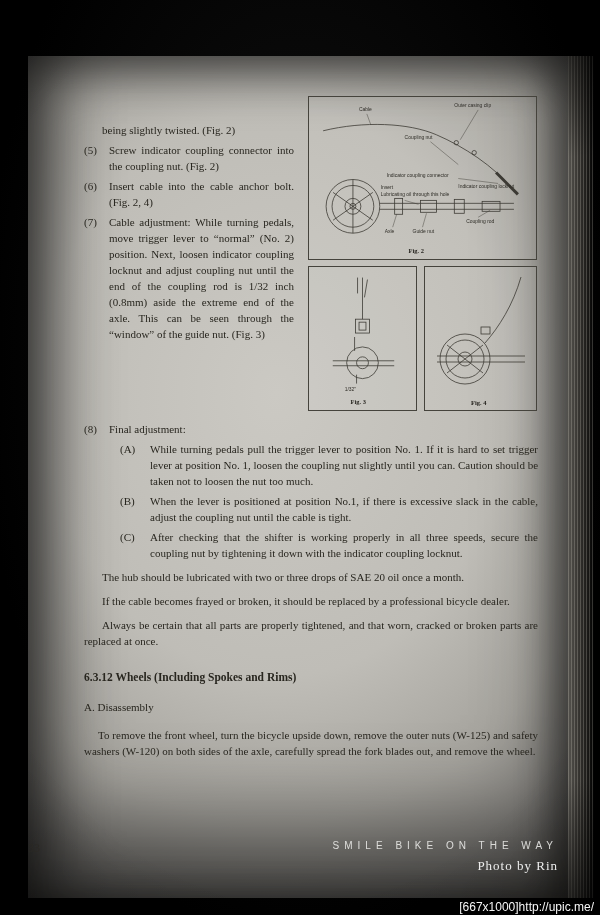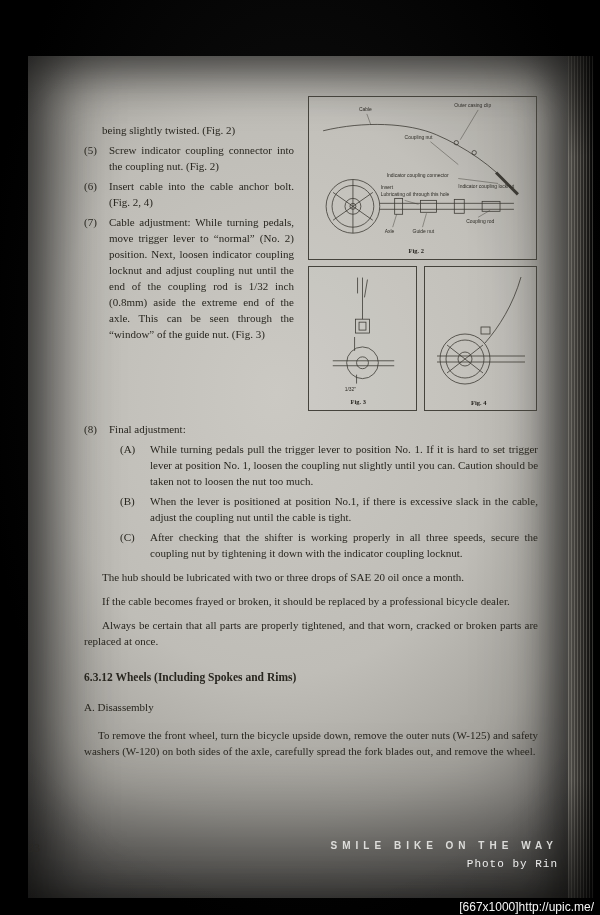--- a/index.html
+++ b/index.html
@@ -52,23 +52,23 @@
   .para{margin:8px 0 0;text-indent:18px;}
   .heading{margin:20px 0 0;font-weight:bold;font-size:11.5px;}
   .subheading{margin:14px 0 0;}
   .bodypara{margin:12px 0 0;text-indent:14px;}
   .pageno{
     position:absolute;top:785px;left:0;width:100%;text-align:left;
     padding-right:56px;box-sizing:border-box;color:#2b2924;font-size:12px;z-index:6;
   }
   
   .wm{position:absolute;right:10px;top:784px;text-align:right;z-index:7;}
-  .wm-title{font-family:"Liberation Sans", sans-serif;font-size:10px;font-weight:bold;
+  .wm-title{font-family:"Liberation Sans", sans-serif;font-size:10px;font-weight:normal;
     letter-spacing:5px;color:rgba(242,242,240,0.85);white-space:nowrap;}
-  .wm-credit{margin-top:7px;font-family:Liberation Mono, monospace;font-size:11px;
+  .wm-credit{margin-top:7px;font-family:Liberation Serif, serif;font-size:13px;
     letter-spacing:1px;color:rgba(252,252,252,0.92);}
   .corner{position:absolute;right:6px;bottom:1px;color:#f6f6f6;font-size:12px;
     font-family:Liberation Sans, sans-serif;z-index:8;}
   
   .figbox svg{display:block;}
   .figbox .lbl{font-family:"Liberation Sans", sans-serif;font-size:5px;fill:#2f2d27;}
   .figbox .cap{font-family:"Liberation Serif", serif;font-size:6.5px;font-weight:bold;fill:#25231e;}
   .draw{stroke:#3c3a34;stroke-width:0.8;fill:none;}
   .leader{stroke:#3c3a34;stroke-width:0.45;fill:none;}
 </style>

